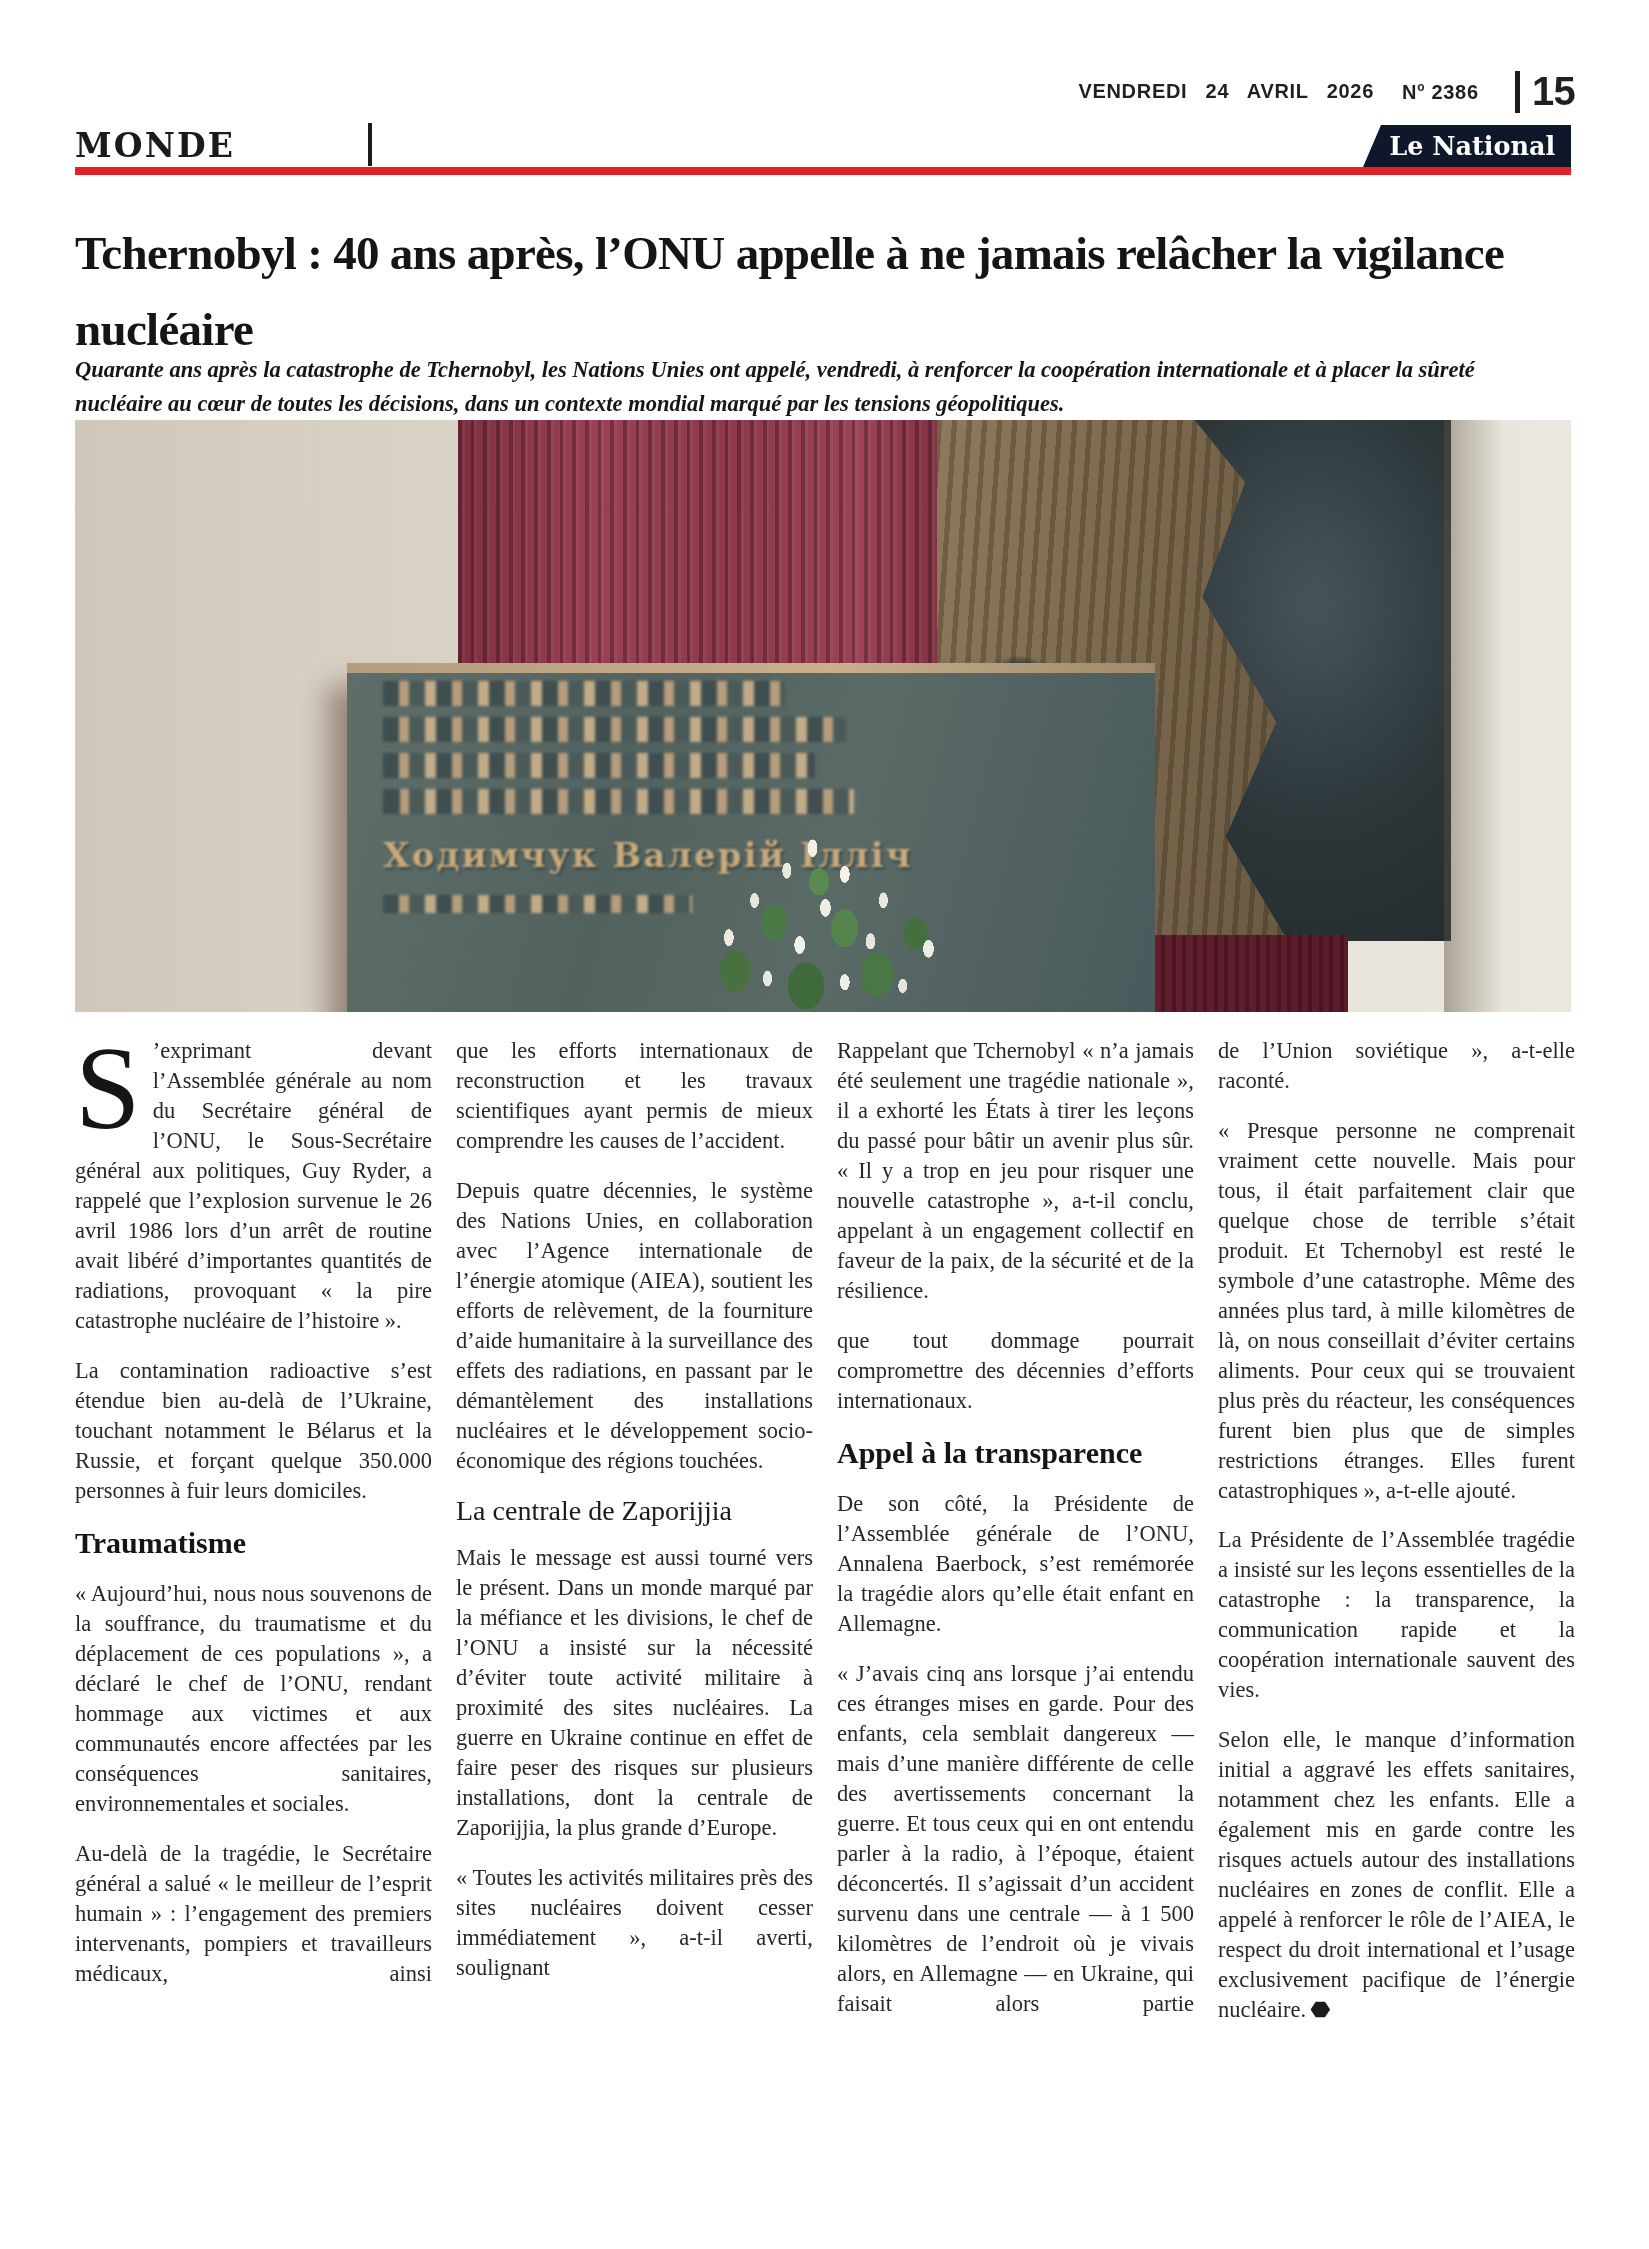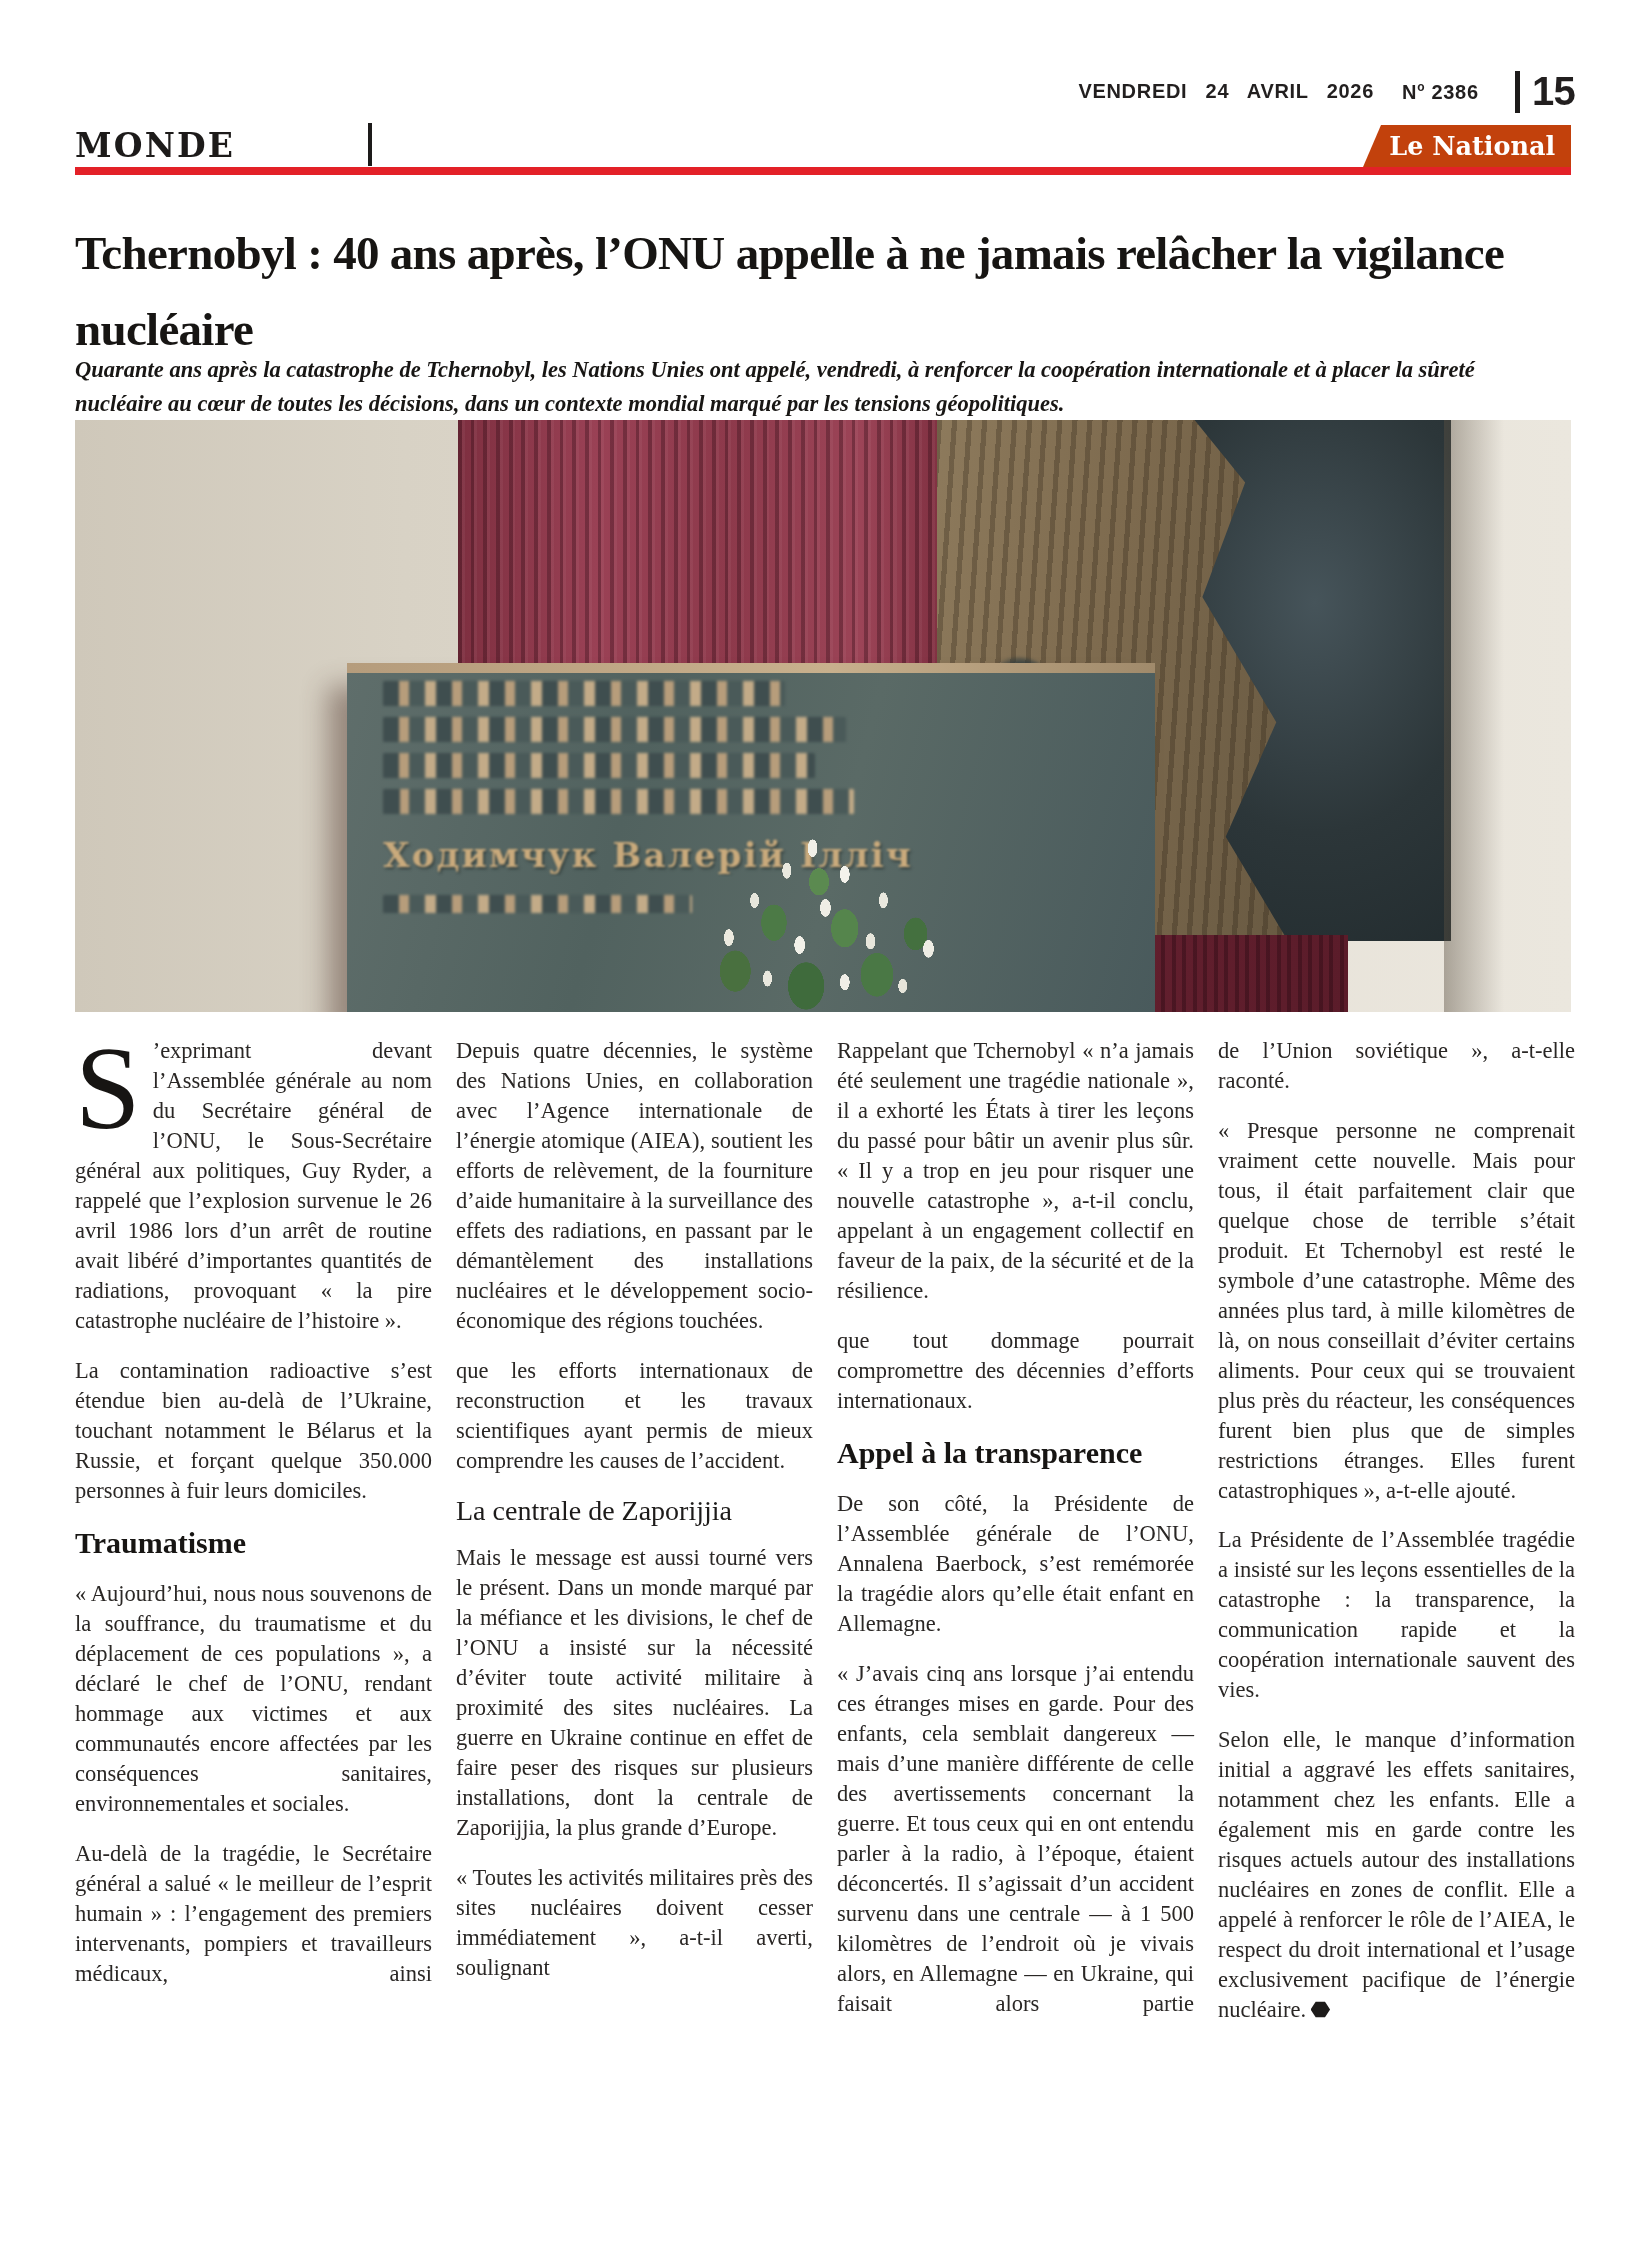--- a/index.html
+++ b/index.html
@@ -13,21 +13,21 @@
   .issue{font-weight:bold;font-size:20px;margin-left:28px;letter-spacing:0.7px;}
   .issue sup{font-size:12px;}
   .pageno-bar{width:5.2px;height:42px;background:#1d1b1a;margin:0 12px 0 36px;}
   .page-number{font-weight:bold;font-size:40px;letter-spacing:-0.7px;}
 
   .section-label{position:absolute;left:75px;top:126px;
       font-family:"DejaVu Serif",serif;font-weight:bold;font-size:33px;
       letter-spacing:2.2px;color:#1d1b1a;}
   .section-divider{position:absolute;left:368px;top:123px;width:3.7px;height:43px;background:#1d1b1a;}
   .brand-badge{position:absolute;left:1363px;top:125px;width:208px;height:42px;
-      background:#c2410c;clip-path:polygon(18px 0,100% 0,100% 100%,0 100%);
+      background:#0f172a;clip-path:polygon(18px 0,100% 0,100% 100%,0 100%);
       display:flex;align-items:center;justify-content:center;}
   .brand-badge span{font-family:"DejaVu Serif",serif;font-weight:bold;font-size:25.5px;
       color:#ffffff;padding-left:10.5px;}
   .section-rule{position:absolute;left:75px;top:167px;width:1496px;height:8.2px;background:#e32128;}
 
   
   .headline{position:absolute;left:75px;top:184px;width:1485px;
       font-family:"Liberation Serif",serif;font-weight:bold;color:#171513;
       font-size:47px;line-height:76px;letter-spacing:-0.7px;}
   .standfirst{position:absolute;left:75px;top:330px;width:1492px;
@@ -150,22 +150,22 @@
 
   <div class="col">
     <p class="para"><span class="dropcap">S</span><span>’exprimant devant l’Assemblée générale au nom du Secrétaire général de l’ONU, le Sous-Secrétaire général aux politiques, Guy Ryder, a rappelé que l’explosion survenue le 26 avril 1986 lors d’un arrêt de routine avait libéré d’importantes quantités de radiations, provoquant « la pire catastrophe nucléaire de l’histoire ».</span></p>
     <p class="para">La contamination radioactive s’est étendue bien au-delà de l’Ukraine, touchant notamment le Bélarus et la Russie, et forçant quelque 350.000 personnes à fuir leurs domiciles.</p>
     <h2 class="h2">Traumatisme</h2>
     <p class="para">« Aujourd’hui, nous nous souvenons de la souffrance, du traumatisme et du déplacement de ces populations », a déclaré le chef de l’ONU, rendant hommage aux victimes et aux communautés encore affectées par les conséquences sanitaires, environnementales et sociales.</p>
     <p class="para cont">Au-delà de la tragédie, le Secrétaire général a salué « le meilleur de l’esprit humain » : l’engagement des premiers intervenants, pompiers et travailleurs médicaux, ainsi</p>
   </div>
 
   <div class="col">
+    <p class="para">que les efforts internationaux de reconstruction et les travaux scientifiques ayant permis de mieux comprendre les causes de l’accident.</p>
     <p class="para">Depuis quatre décennies, le système des Nations Unies, en collaboration avec l’Agence internationale de l’énergie atomique (AIEA), soutient les efforts de relèvement, de la fourniture d’aide humanitaire à la surveillance des effets des radiations, en passant par le démantèlement des installations nucléaires et le développement socio-économique des régions touchées.</p>
-    <p class="para">que les efforts internationaux de reconstruction et les travaux scientifiques ayant permis de mieux comprendre les causes de l’accident.</p>
     <div class="subhead">La centrale de Zaporijjia</div>
     <p class="para">Mais le message est aussi tourné vers le présent. Dans un monde marqué par la méfiance et les divisions, le chef de l’ONU a insisté sur la nécessité d’éviter toute activité militaire à proximité des sites nucléaires. La guerre en Ukraine continue en effet de faire peser des risques sur plusieurs installations, dont la centrale de Zaporijjia, la plus grande d’Europe.</p>
     <p class="para cont">« Toutes les activités militaires près des sites nucléaires doivent cesser immédiatement », a-t-il averti, soulignant</p>
   </div>
 
   <div class="col">
     <p class="para">Rappelant que Tchernobyl « n’a jamais été seulement une tragédie nationale », il a exhorté les États à tirer les leçons du passé pour bâtir un avenir plus sûr. « Il y a trop en jeu pour risquer une nouvelle catastrophe », a-t-il conclu, appelant à un engagement collectif en faveur de la paix, de la sécurité et de la résilience.</p>
     <p class="para">que tout dommage pourrait compromettre des décennies d’efforts internationaux.</p>
     <h2 class="h2">Appel à la transparence</h2>
     <p class="para">De son côté, la Présidente de l’Assemblée générale de l’ONU, Annalena Baerbock, s’est remémorée la tragédie alors qu’elle était enfant en Allemagne.</p>

